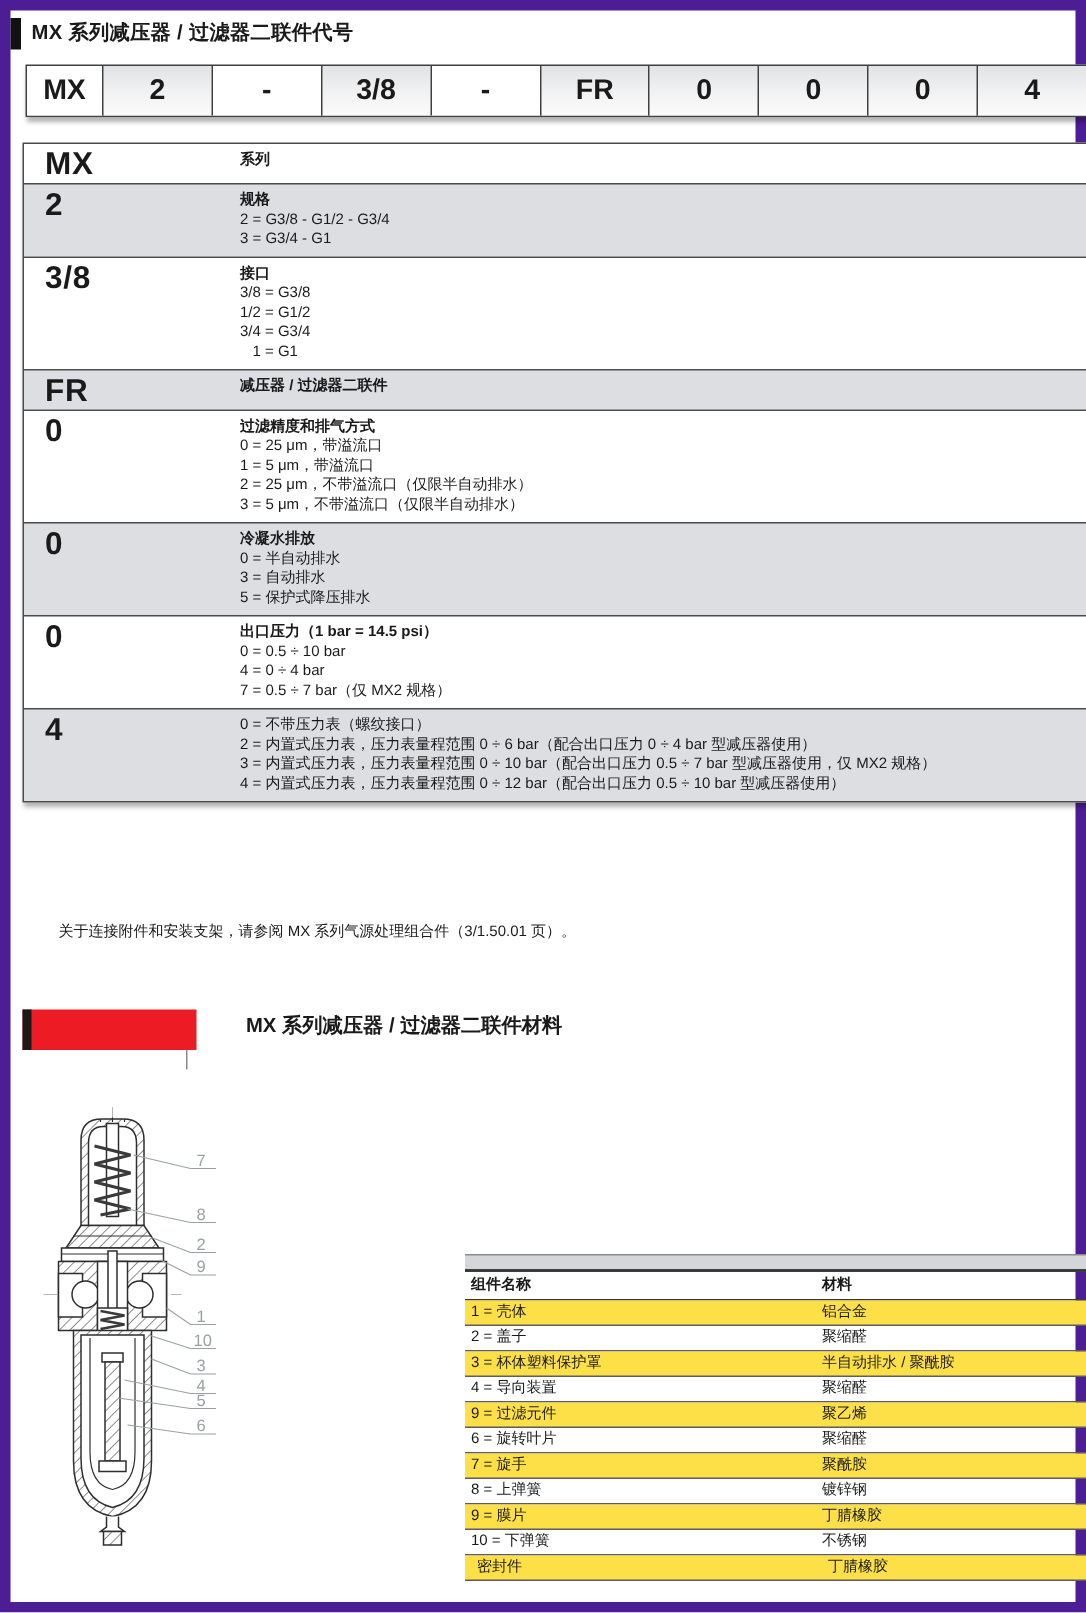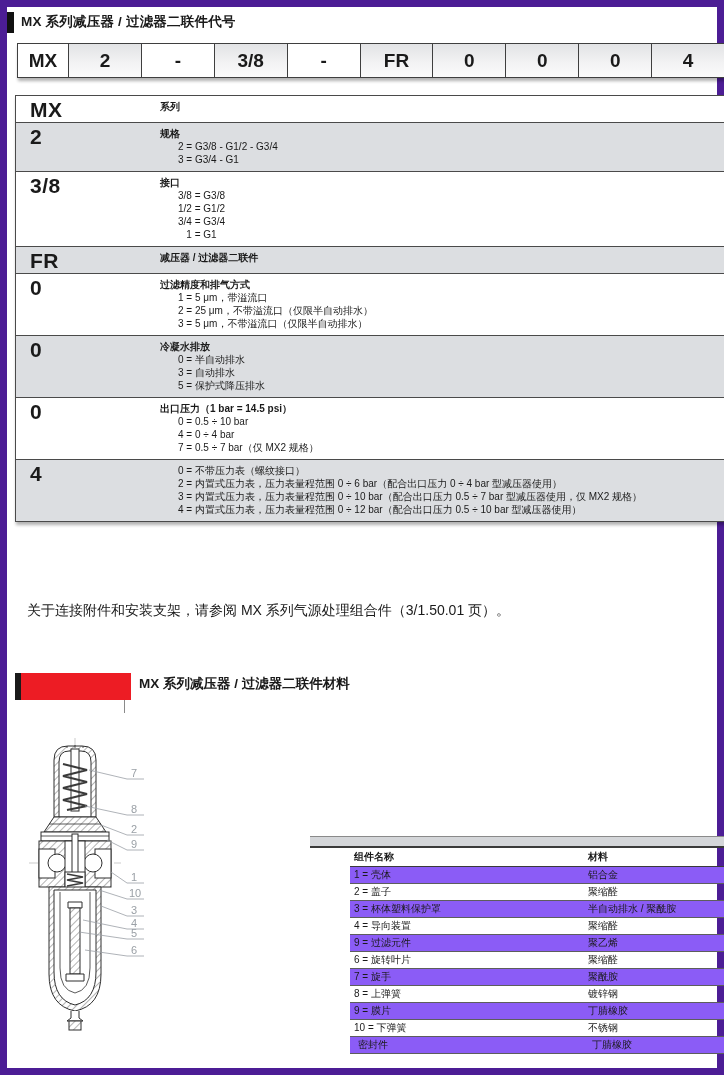--- a/index.html
+++ b/index.html
@@ -37,41 +37,41 @@
   }
   .ct-row{display:flex;min-height:26px;border-top:1px solid #4a4a4a;}
   .ct-row:first-child{border-top:none;}
   .ct-row.alt{background:#dcdee1;}
   .ct-code{
     flex:0 0 130px;font-size:21px;font-weight:bold;
     padding:2px 0 0 14px;line-height:24px;letter-spacing:.5px;
   }
   .ct-content{flex:1;padding:4px 10px 5px 0;}
   .ct-title{font-size:10px;font-weight:bold;line-height:13px;}
-  .ct-option{font-size:10px;line-height:13px;white-space:pre-wrap;margin-left:18px;}
-
-  
-  .note{position:absolute;left:20px;top:596px;margin:0;font-size:14px;line-height:14px;}
+  .ct-option{font-size:10px;line-height:13px;white-space:pre-wrap;}
+
+  
+  .note{position:absolute;left:20px;top:596px;margin:12px;font-size:10px;line-height:14px;}
 
   
   .sec2-red{position:absolute;left:8px;top:666px;width:110px;height:27px;background:#ed1c24;border-left:6px solid #1a1a1a;}
   .sec2-tick{position:absolute;left:117px;top:693px;width:1px;height:13px;background:#8a8a8a;}
-  .sec2-header h2{position:absolute;left:132px;top:668px;margin:0;font-size:13.5px;font-weight:bold;}
+  .sec2-header h2{position:absolute;left:157px;top:668px;margin:0;font-size:13.5px;font-weight:bold;}
 
   
   .diagram{position:absolute;left:20px;top:715px;width:280px;height:315px;}
   .callout-text{font-size:11px;fill:#9aa0a6;font-family:"Liberation Sans","DejaVu Sans",sans-serif;}
   .callout-line{stroke:#9aa0a6;stroke-width:.8;fill:none;}
 
   
   .materials{position:absolute;left:303px;top:829px;width:415px;font-size:10px;}
   .mt-strip{height:9px;background:#d4d6d9;border-top:1px solid #8a8a8a;border-bottom:2px solid #3a3a3a;}
-  .mt-row{display:flex;border-bottom:1px solid #5d5d5d;line-height:14px;min-height:14px;align-items:center;margin-left:40px;}
+  .mt-row{display:flex;border-bottom:1px solid #5d5d5d;line-height:14px;min-height:14px;align-items:center;}
   .mt-row.head{font-weight:bold;min-height:18px;border-bottom:1px solid #3a3a3a;}
-  .mt-row.alt{background:#8b5cf6;}
+  .mt-row.alt{background:#fde047;}
   .mt-name{flex:0 0 230px;padding:1px 4px 1px 4px;}
   .mt-mat{flex:1;padding:1px 0 1px 0;}
   .mt-row.indent .mt-name{padding-left:8px;}
 </style>
 </head>
 <body>
 
 <div class="page">
 
   <div class="sec1-header">
@@ -120,20 +120,21 @@
       <div class="ct-row alt">
         <div class="ct-code">FR</div>
         <div class="ct-content">
           <div class="ct-title">减压器 / 过滤器二联件</div>
         </div>
       </div>
       <div class="ct-row">
         <div class="ct-code">0</div>
         <div class="ct-content">
           <div class="ct-title">过滤精度和排气方式</div>
+          <div class="ct-option">0 = 25 μm，带溢流口</div>
           <div class="ct-option">1 = 5 μm，带溢流口</div>
           <div class="ct-option">2 = 25 μm，不带溢流口（仅限半自动排水）</div>
           <div class="ct-option">3 = 5 μm，不带溢流口（仅限半自动排水）</div>
         </div>
       </div>
       <div class="ct-row alt">
         <div class="ct-code">0</div>
         <div class="ct-content">
           <div class="ct-title">冷凝水排放</div>
           <div class="ct-option">0 = 半自动排水</div>

